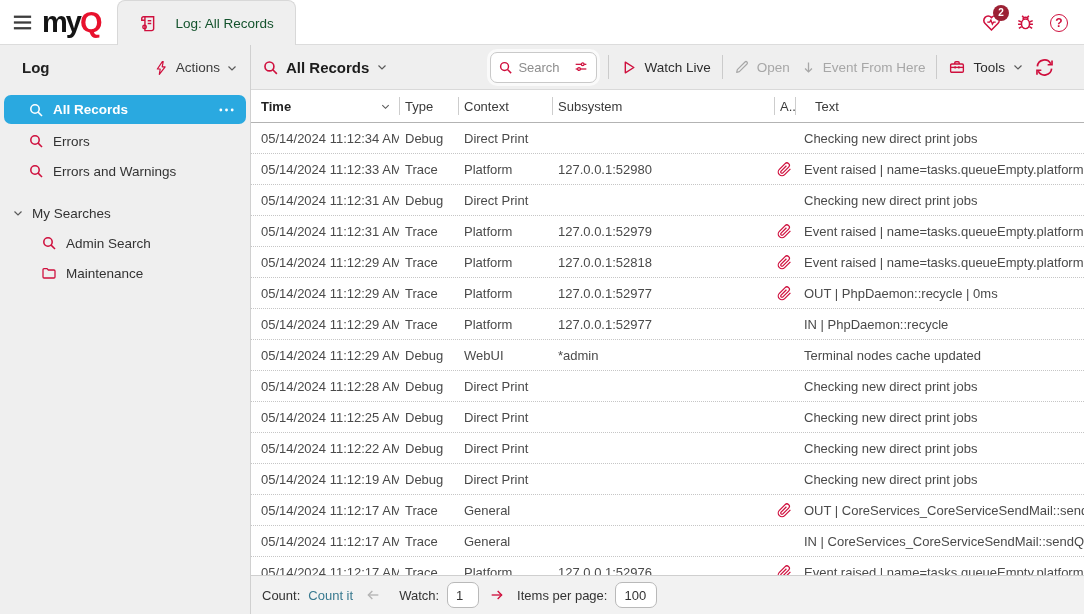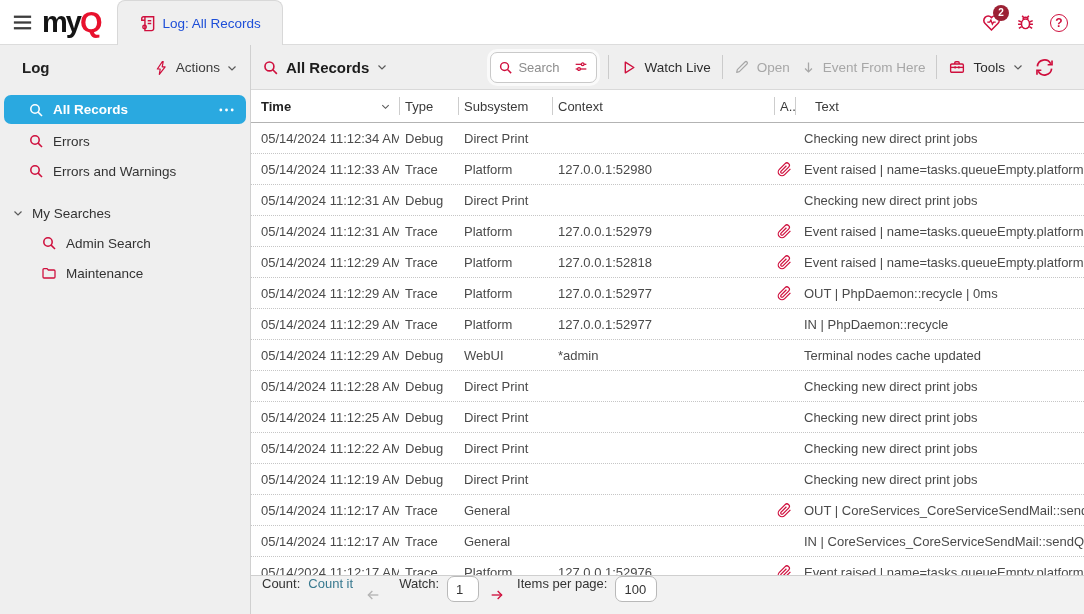--- a/index.html
+++ b/index.html
@@ -6,21 +6,21 @@
   html,body { width:1084px; height:614px; overflow:hidden; }
   body { font-family:"Liberation Sans", sans-serif; background:#fff; color:#333; font-size:13px; }
   .app { width:1084px; height:614px; display:flex; flex-direction:column; }
 
   
   .topbar { height:45px; background:#fff; display:flex; align-items:flex-end; position:relative; flex:0 0 45px;justify-content:center; }
   .topbar::after { content:""; position:absolute; left:0; right:0; bottom:0; height:1px; background:#dcdcdc; }
   .hamburger { align-self:center; margin-left:9px; width:26px; height:26px; display:flex; align-items:center; justify-content:center; cursor:pointer; color:#3d3d3d; }
   .logo { align-self:center; margin-left:7px; font-size:29px; font-weight:bold; letter-spacing:-2px; color:#141414; line-height:1; cursor:default; }
   .logo .q { color:#e8112d; }
-  .tab { position:relative; z-index:1; margin-left:17px; height:45px; background:#efefef; border:1px solid #d8d8d8; border-bottom:none; border-radius:8px 8px 0 0; display:flex; align-items:center; gap:4px; padding:0 21px; color:#1d4ed8; font-size:13.5px; cursor:pointer;margin-top:28px; }
+  .tab { position:relative; z-index:1; margin-left:17px; height:45px; background:#efefef; border:1px solid #d8d8d8; border-bottom:none; border-radius:8px 8px 0 0; display:flex; align-items:center; gap:17px; padding:0 21px; color:#14532d; font-size:13.5px; cursor:pointer;margin-top:28px; }
   .tab .ticon { color:#cf0f3d; display:flex; }
   .top-icons { margin-left:auto; align-self:center; display:flex; align-items:center; gap:12px; margin-right:14px; }
   .top-icons .tico { position:relative; width:22px; height:22px; display:flex; align-items:center; justify-content:center; color:#cf0f3d; cursor:pointer; }
   .badge { position:absolute; top:-7px; right:-7px; min-width:16px; height:16px; border-radius:50%; background:#9c2134; color:#fff; font-size:10px; font-weight:bold; display:flex; align-items:center; justify-content:center; }
   .help-circle { width:18px; height:18px; border:1.7px solid #cf0f3d; border-radius:50%; display:flex; align-items:center; justify-content:center; font-size:12px; font-weight:bold; color:#cf0f3d; }
 
   
   .lower { flex:1; display:flex; min-height:0; }
   .left-col { flex:0 0 251px; background:#efefef; border-right:1px solid #d0d0d0; display:flex; flex-direction:column; }
   .right-col { flex:1; min-width:0; display:flex; flex-direction:column; }
@@ -66,21 +66,21 @@
   .th-text { padding-left:20px; }
   .tbody { flex:1; overflow:hidden; }
   .tr { display:grid; grid-template-columns:148px 59px 94px 222px 21px minmax(0,1fr); height:31px; border-bottom:1px dotted #c6c6c6; cursor:pointer; }
   .td { display:flex; align-items:center; padding-left:6px; font-size:13px; color:#4a4a4a; white-space:nowrap; overflow:hidden; }
   .td-time { padding-left:10px; }
   .td-clip { padding-left:0; justify-content:center; overflow:visible; }
   .td-text { padding-left:9px; }
   .clip { color:#cf0f3d; display:flex; cursor:pointer; }
 
   
-  .footer { flex:0 0 39px; background:#f2f2f2; border-top:1px solid #cfcfcf; display:flex; gap:8px; padding:0 12px 0 11px; font-size:13px; color:#333; }
+  .footer { flex:0 0 39px; background:#f2f2f2; border-top:1px solid #cfcfcf; display:flex; align-items:center; gap:8px; padding:0 12px 0 11px; font-size:13px; color:#333; }
   .count-link { color:#38798f; cursor:pointer; margin-right:4px; }
   .pg-arrow { display:flex; align-items:center; cursor:pointer; }
   .pg-arrow.prev { color:#b3b3b3; margin-right:6px; }
   .pg-arrow.next { color:#cf0f3d; margin-left:2px; }
   .pg-input { width:32px; height:26px; border:1px solid #b9b9b9; border-radius:7px; background:#fff; font-family:"Liberation Sans",sans-serif; font-size:13px; color:#333; padding-left:8px; outline:none; }
   .ipp-input { width:42px; }
   .footer .lbl { margin-left:4px; }
   svg { display:block; }
 </style>
 </head>
@@ -329,24 +329,24 @@
             <span class="sortico">
               <svg width="11" height="11" viewBox="0 0 24 24" fill="none" stroke="currentColor" stroke-width="2.4">
                   <polyline points="5,9 12,16 19,9"></polyline>
                 </svg>
             </span>
           </div>
           <div class="th">
               <span>Type</span>
             </div>
           <div class="th">
-              <span>Subsystem</span>
+              <span>Context</span>
             </div>
           <div class="th">
-              <span>Context</span>
+              <span>Subsystem</span>
             </div>
           <div class="th">
               <span>A...</span>
             </div>
           <div class="th th-text">
               <span>Text</span>
             </div>
         </div>
         <div class="tbody">
             <div class="tr">

